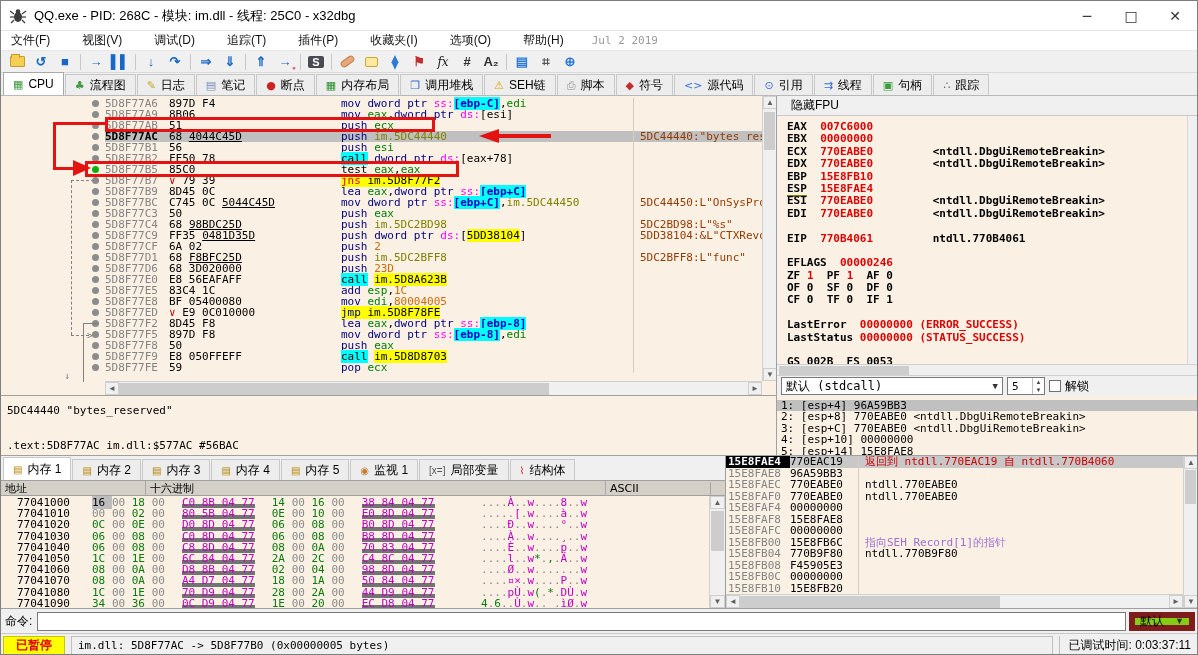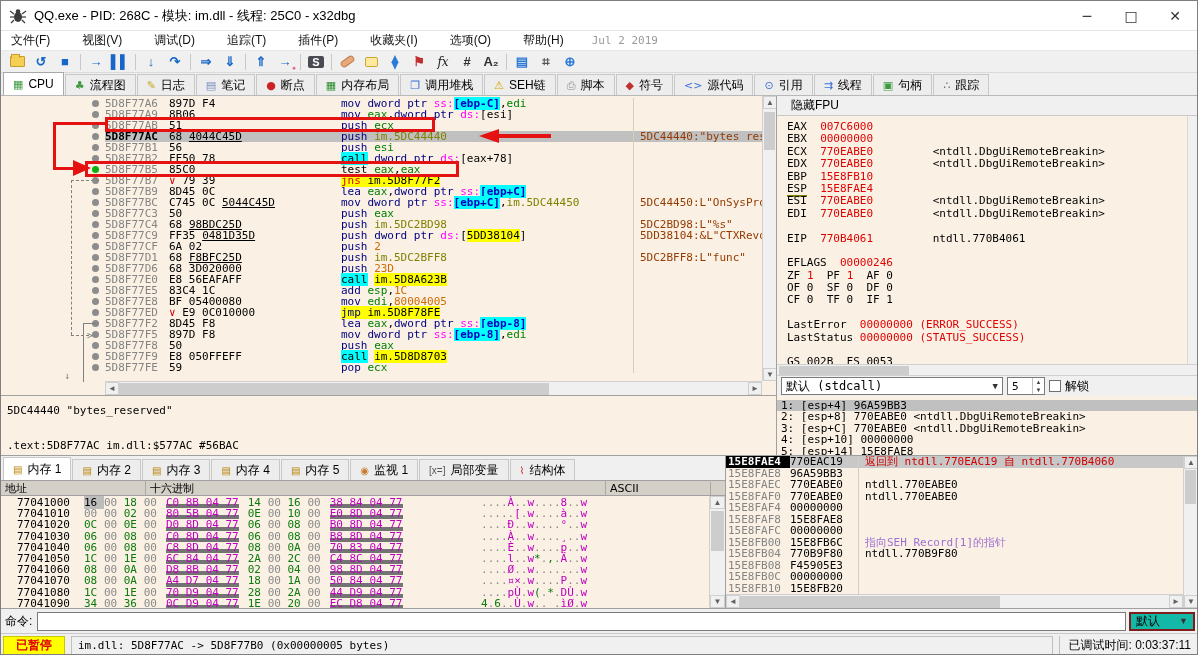--- a/index.html
+++ b/index.html
@@ -77,21 +77,21 @@
   .sth-h{height:12px;background:#CDCDCD;}
   
   #infobox{height:60px;background:#FAF1E4;border-top:1px solid #A0A0A0;border-right:1px solid #A0A0A0;
            font-family:"DejaVu Sans Mono",monospace;font-size:11px;padding:8px 0 0 6px;color:#000;}
   #infobox .il2{margin-top:22px;}
   
   #right-col{flex:1;display:flex;flex-direction:column;background:#FAF1E4;position:relative;}
   #reg-header{height:20px;background:#F0F0F0;border-bottom:1px solid #C8C8C8;font-size:12px;
               display:flex;align-items:center;padding-left:14px;color:#000;}
   #reg-list{height:248px;padding:5px 0 0 10px;font-family:"DejaVu Sans Mono",monospace;font-size:11px;overflow:hidden;position:relative;}
-  .regline{height:12.4px;line-height:12.4px;white-space:pre;}
+  .regline{height:12.4px;line-height:12.4px;white-space:pre;font-weight:bold;}
   .t-v{color:#E00000;}
   .t-ku{color:#000;border-bottom:2px solid #808000;}
   #reg-vsb{position:absolute;top:20px;right:0;width:10px;height:248px;background:#F0F0F0;border-left:1px solid #D8D8D8;}
   #reg-hsb{height:12px;background:#F0F0F0;border-top:1px solid #D0D0D0;border-bottom:1px solid #D0D0D0;position:relative;}
   #reg-hsb .sth-h{position:absolute;left:2px;top:1px;width:130px;height:9px;}
   #conv-row{height:20px;display:flex;align-items:center;background:#F0F0F0;padding:0 4px;gap:4px;}
   #conv-select{width:222px;height:18px;background:#fff;border:1px solid #7A7A7A;font-size:12px;
                display:flex;align-items:center;padding:0 4px;justify-content:space-between;font-family:"DejaVu Sans Mono",monospace;}
   #conv-select .car{font-size:9px;color:#333;}
   #conv-spin{width:38px;height:18px;background:#fff;border:1px solid #7A7A7A;display:flex;font-size:11px;}
@@ -115,21 +115,21 @@
                font-size:11px;align-items:center;font-family:"DejaVu Sans",sans-serif;}
   #dump-header .h-addr{width:145px;padding-left:4px;border-right:1px solid #A8A8A8;}
   #dump-header .h-hex{width:460px;padding-left:4px;border-right:1px solid #A8A8A8;}
   #dump-header .h-ascii{width:105px;padding-left:4px;border-right:1px solid #A8A8A8;}
   #dump-header .h-rest{flex:1;}
   #dump-wrap{flex:1;position:relative;background:#FAF1E4;overflow:hidden;}
   #dump-rows{position:absolute;top:1px;left:12px;right:16px;}
   .dmrow{display:flex;height:11.2px;line-height:11.2px;font-family:"DejaVu Sans Mono",monospace;font-size:11px;white-space:pre;}
   .dm-addr{width:62px;padding-left:4px;flex:none;color:#000;}
   .dm-hex{width:392px;flex:none;display:flex;}
-  .hexgrp{margin-left:9px;}
+  .hexgrp{margin-left:17px;}
   .hexgrp.pg{color:#C000C0;border-bottom:4px solid #737373;}
   .hb-z{color:#8A8A8A;} .hb-n{color:#0B7A0B;} .hb-sel{background:#BDBDBD;color:#000;}
   .dm-ascii{flex:none;padding-left:14px;}
   .ac-g{color:#8A8A8A;} .ac-n{color:#0B7A0B;} .ac-m{color:#C000C0;}
   #dump-vsb{position:absolute;top:0;right:0;bottom:0;width:16px;background:#F0F0F0;border-left:1px solid #D0D0D0;}
   
   #bottom-right{flex:1;display:flex;flex-direction:column;background:#FAF1E4;position:relative;overflow:hidden;}
   #stack-rows{flex:1;overflow:hidden;}
   .strow{display:flex;height:11.5px;line-height:11.5px;font-family:"DejaVu Sans Mono",monospace;font-size:11px;white-space:pre;}
   .st-addr{width:64px;flex:none;color:#848484;padding-left:2px;}
@@ -138,21 +138,21 @@
   .st-cmt{flex:1;border-left:1px solid #D8CDBB;padding-left:6px;overflow:hidden;color:#000;}
   .strow.sel{background:#C8C8C8;}
   .cc-ret{color:#D00000;} .cc-seh{color:#9E6FD0;}
   #stack-hsb{height:14px;background:#F0F0F0;border-top:1px solid #D0D0D0;display:flex;margin-right:14px;}
   #stack-vsb{position:absolute;top:0;right:0;bottom:0;width:14px;background:#F0F0F0;border-left:1px solid #D0D0D0;}
   
   #cmdbar{height:24px;display:flex;align-items:center;background:#F0F0F0;padding:0 2px;gap:3px;}
   #cmd-label{font-size:12px;padding:0 2px;white-space:nowrap;}
   #cmd-input{flex:1;height:19px;background:#fff;border:1px solid #7A7A7A;font-size:12px;padding:0 4px;
              font-family:"DejaVu Sans Mono",monospace;}
-  #cmd-conv{width:66px;height:19px;background:#14b8a6;border:2px solid #7f1d1d;font-size:12px;display:flex;
+  #cmd-conv{width:66px;height:19px;background:#84cc16;border:6px solid #7f1d1d;font-size:12px;display:flex;
             align-items:center;justify-content:space-between;padding:0 5px;}
   #cmd-conv .car{font-size:9px;color:#333;}
   
   #statusbar{height:23px;display:flex;align-items:center;background:#F0F0F0;border-top:1px solid #C8C8C8;gap:6px;padding-right:6px;}
   #status-state{width:62px;height:19px;margin-left:2px;background:#FFFF00;color:#E00000;font-weight:bold;
                 font-size:12px;display:flex;align-items:center;justify-content:center;border:1px solid #C8C800;}
   #status-msg{height:19px;border:1px solid #C0C0C0;background:#F0F0F0;display:flex;align-items:center;padding:0 6px;
               font-size:11px;font-family:"DejaVu Sans Mono",monospace;color:#000;flex:1;}
   #status-time{font-size:12px;white-space:nowrap;border-left:1px solid #C0C0C0;padding-left:8px;height:19px;display:flex;align-items:center;}
 </style>

